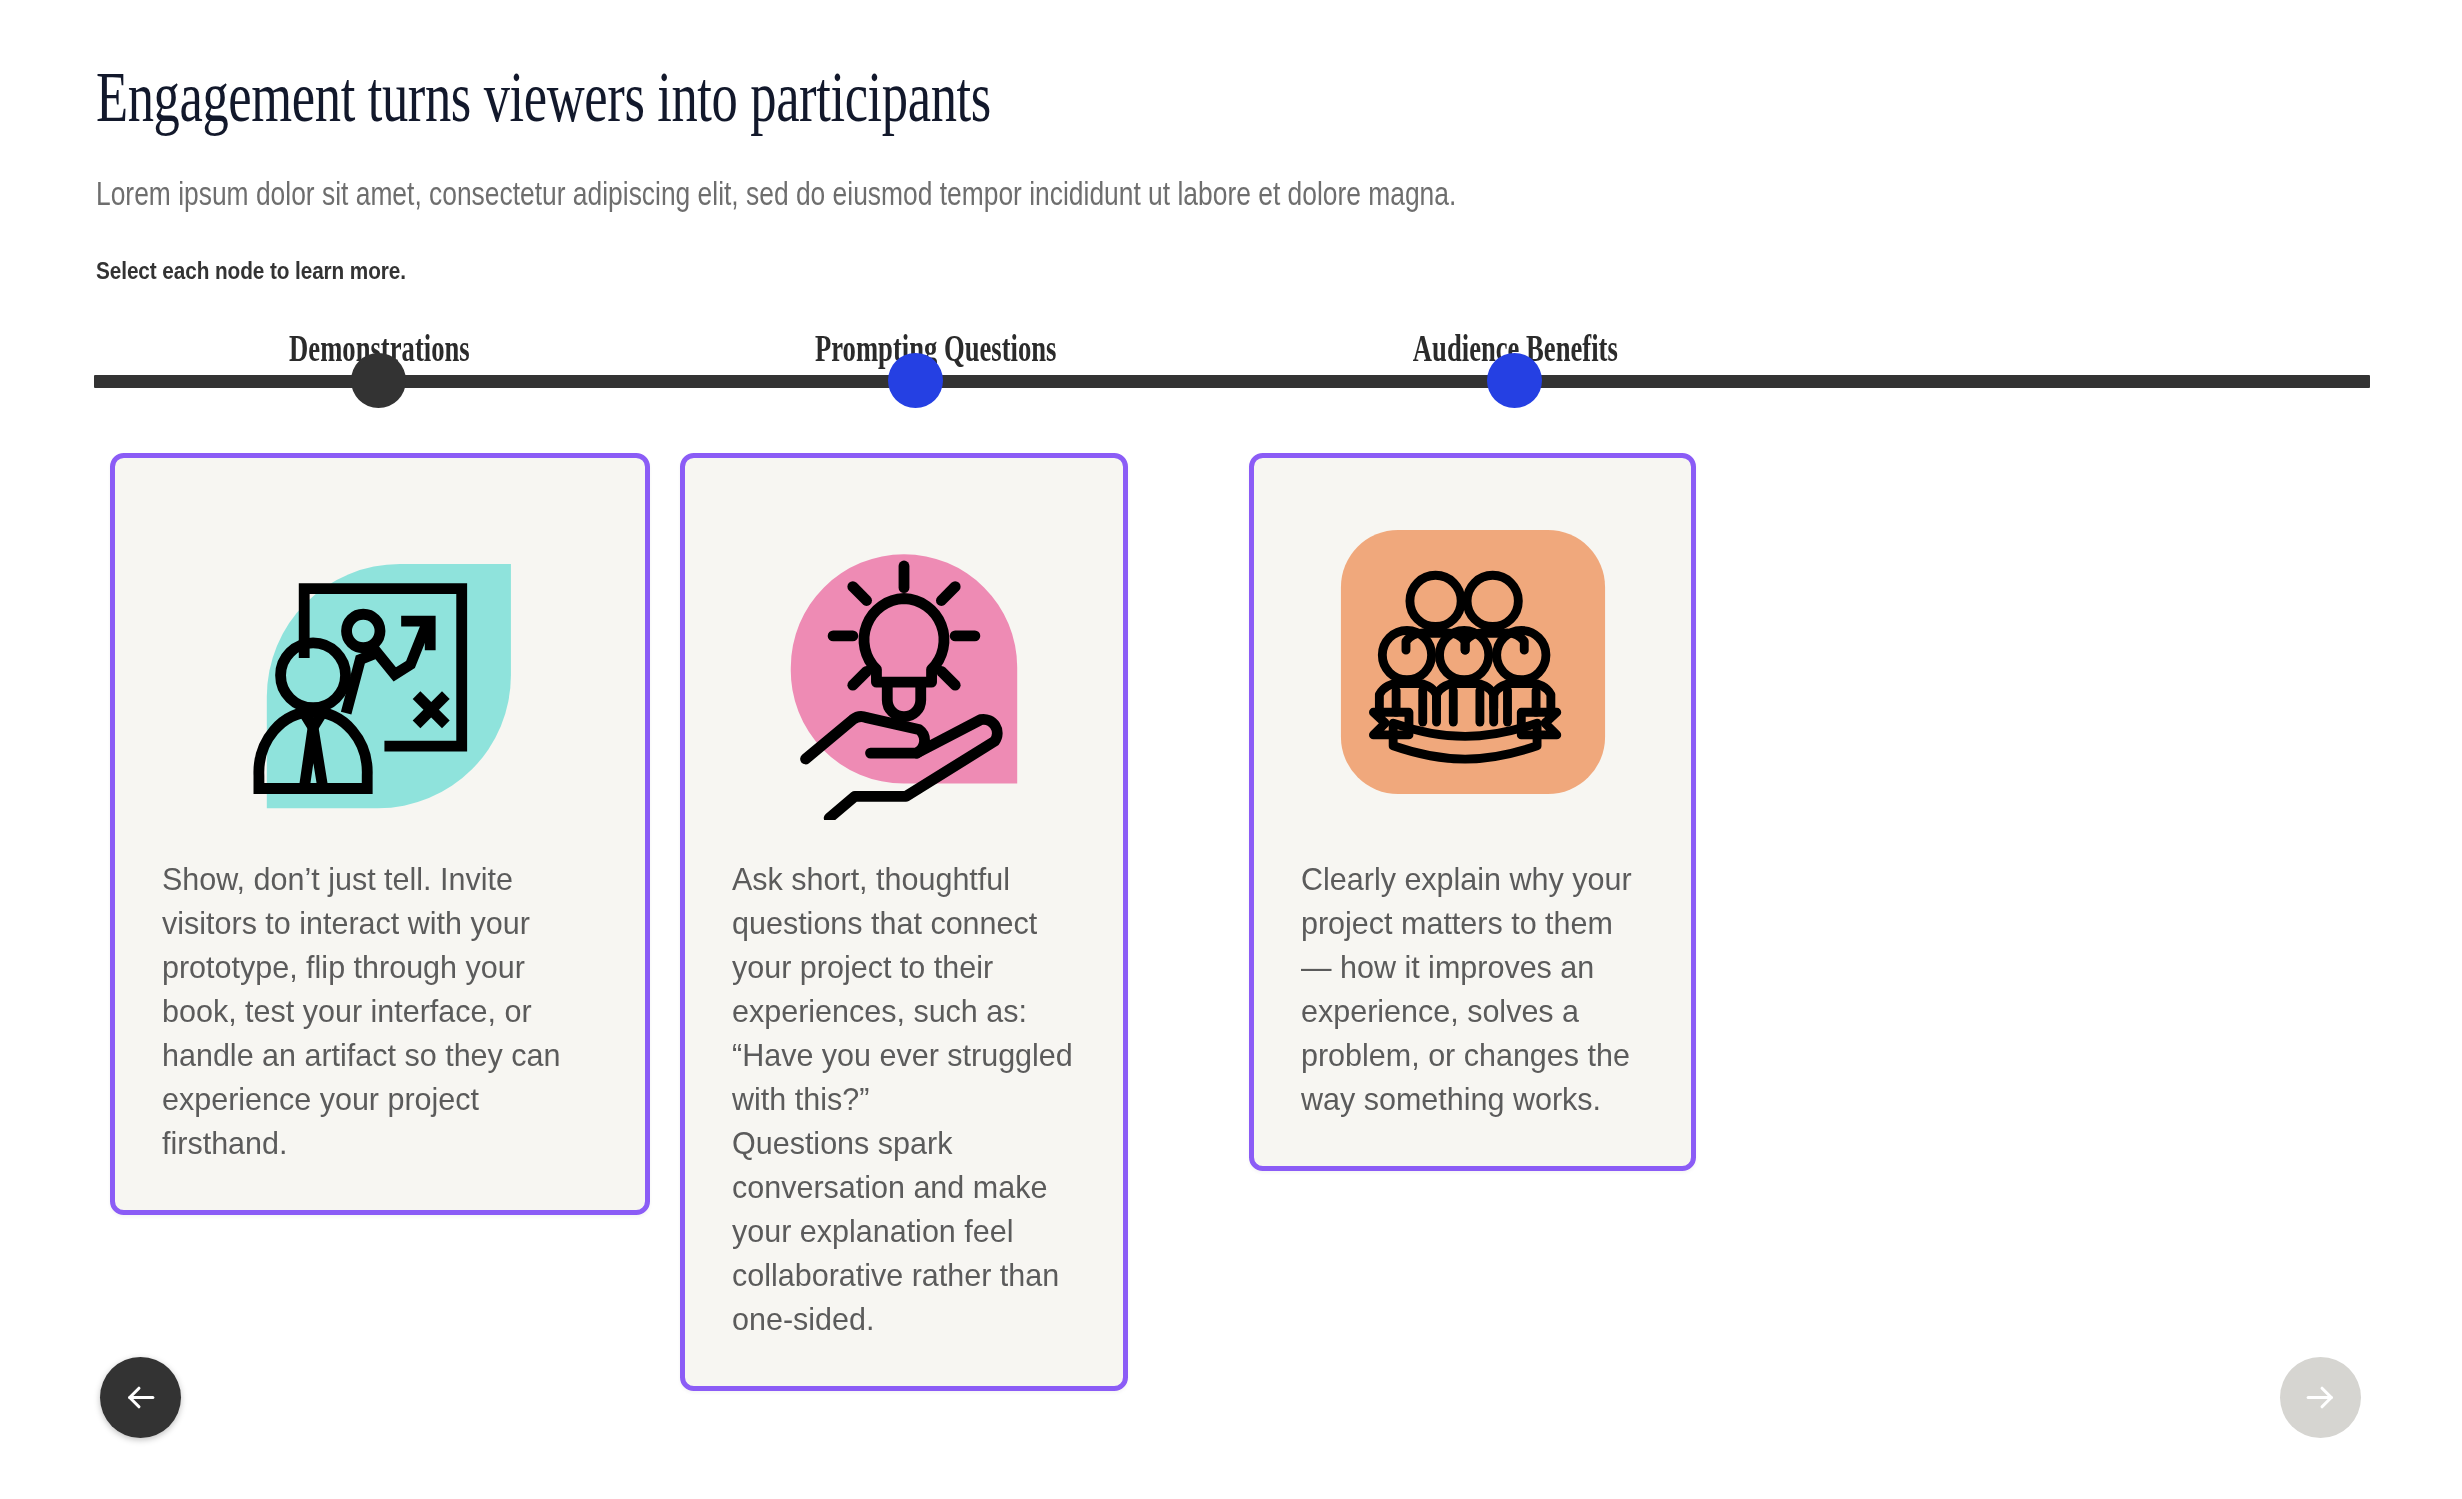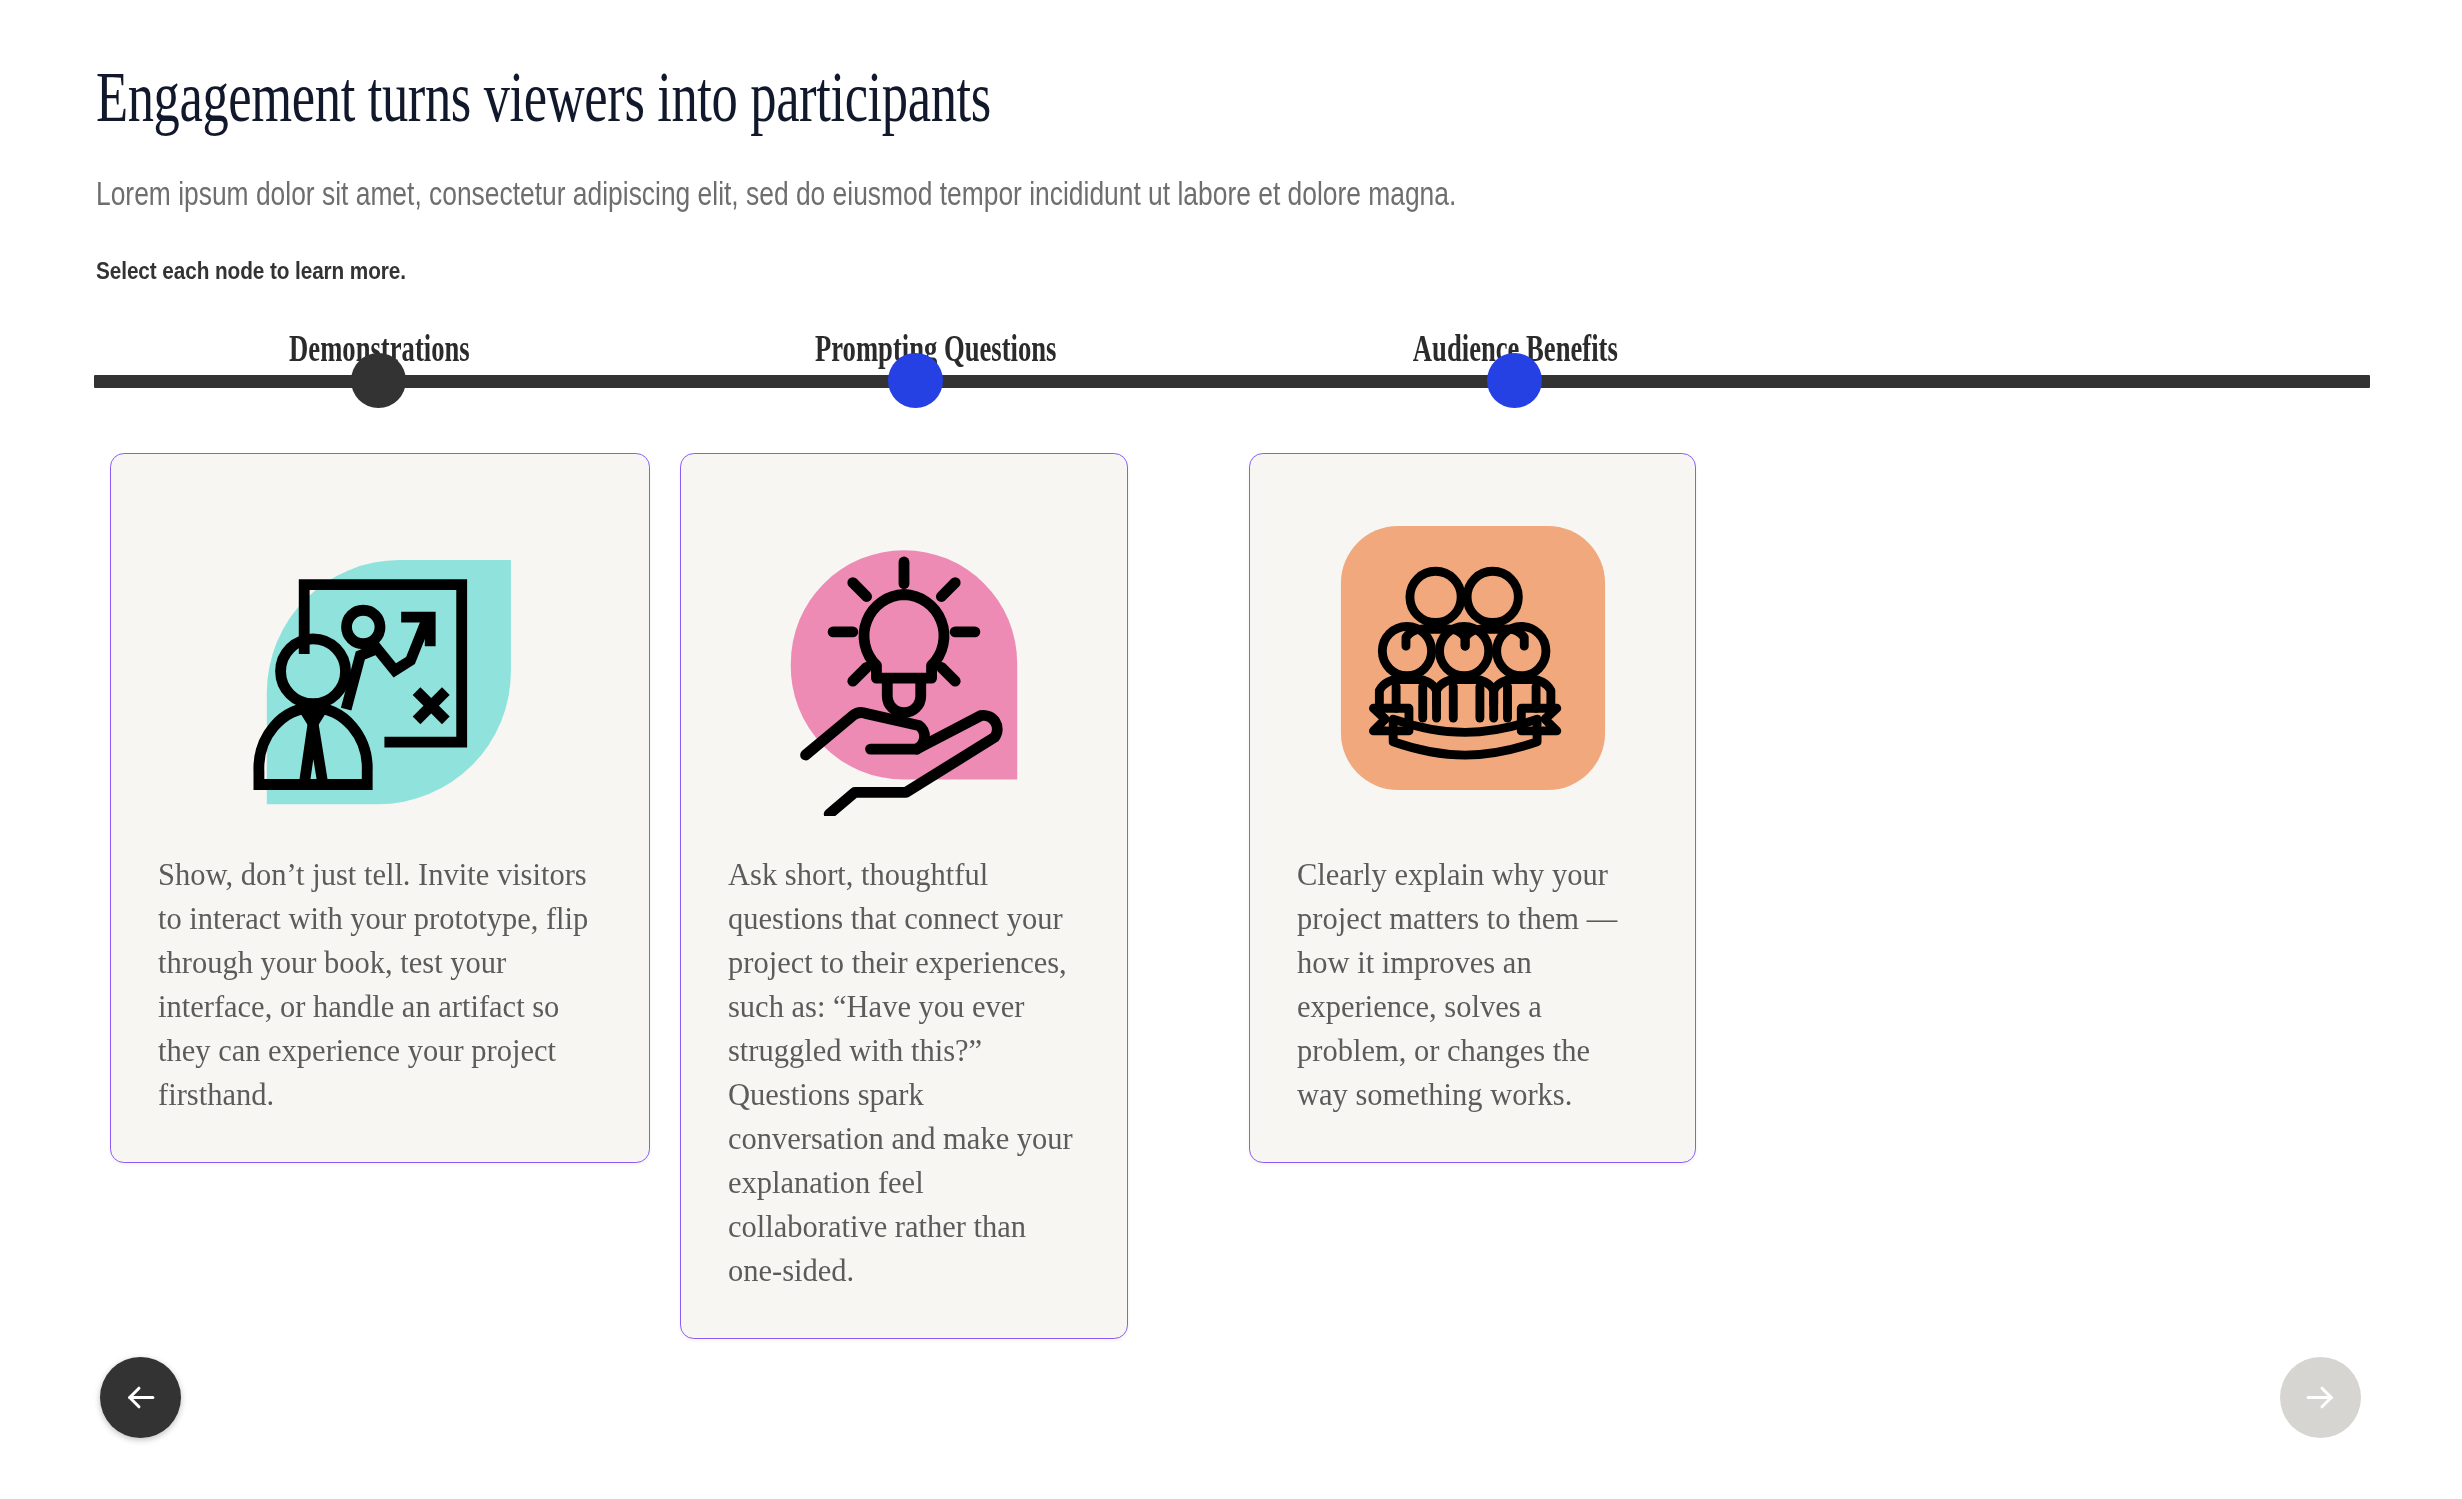--- a/index.html
+++ b/index.html
@@ -109,25 +109,24 @@
     margin-top: -27.6px;
     border-radius: 50%;
   }
 
   
   .cards { position: absolute; left: 0; top: 453px; width: 2463px; }
 
   .card {
     position: absolute;
     background: #f7f6f2;
-    border: 1px solid #8b5cf6;
+    border: 5px solid #8b5cf6;
     border-radius: 13.8px;
     box-shadow: 0 2px 3.9px rgba(0,0,0,0.045);
     overflow: hidden;
-    font-family: Liberation Serif, serif;
   }
 
   .card-icon-area {
     height: 399px;
     display: flex;
     align-items: center;
     justify-content: center;
     padding-top: 9.9px;
   }
 

